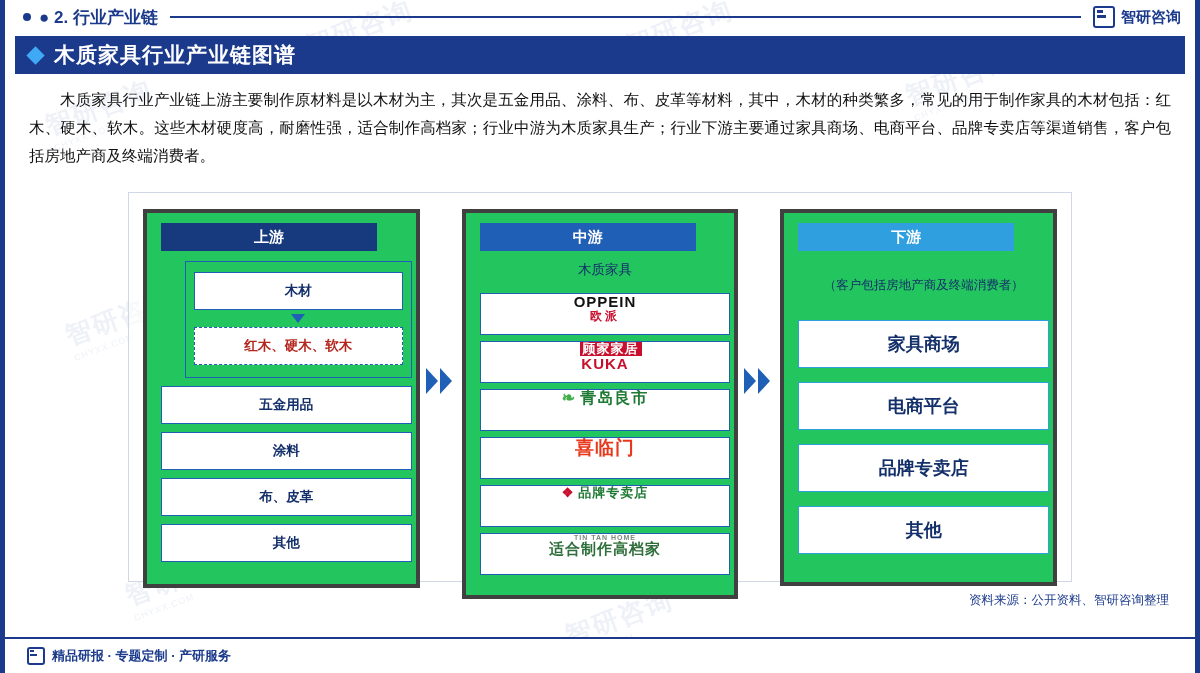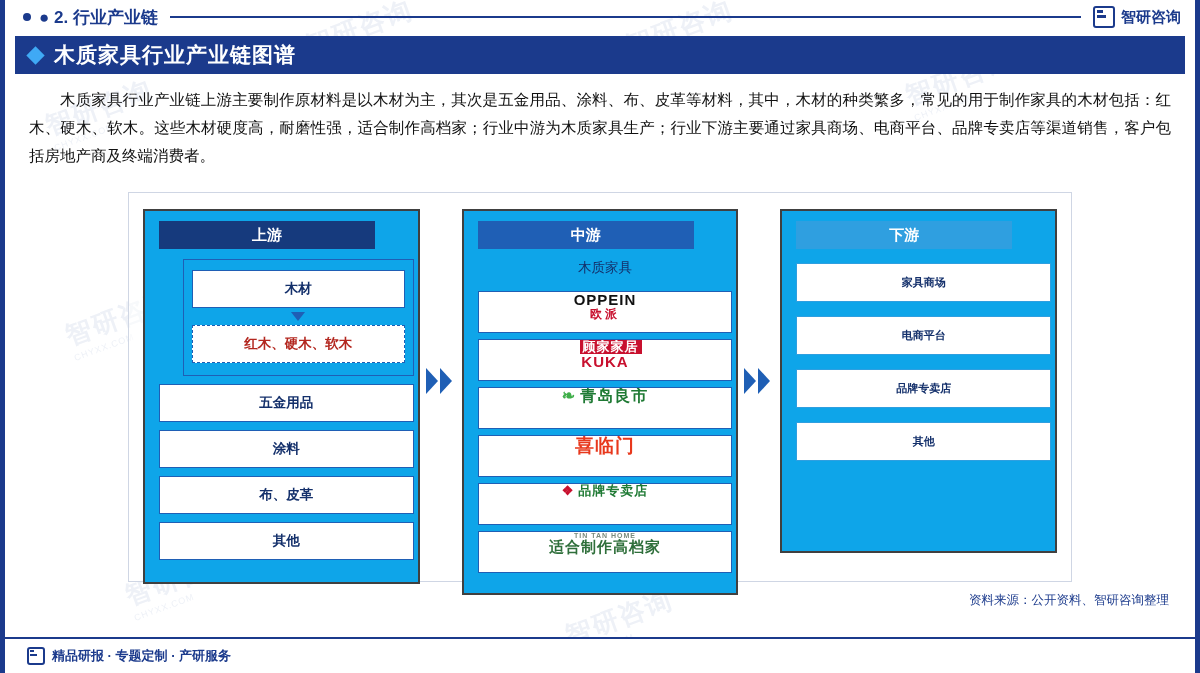--- a/index.html
+++ b/index.html
@@ -164,22 +164,22 @@
     box-sizing: border-box;
   }
   .col {
     width: 278px;
     display: flex;
     flex-direction: column;
     align-items: center;
   }
   .col-frame {
     width: 100%;
-    border: 2px solid #404040;
-    background: #0ea5e9;
+    border: 4px solid #404040;
+    background: #22c55e;
     box-sizing: border-box;
     padding: 10px 4px 14px 14px;
     min-height: 344px;
   }
   .col-head {
     width: 216px;
     height: 28px;
     line-height: 28px;
     text-align: center;
     color: #ffffff;
@@ -267,21 +267,21 @@
   .logo-qdlb { color:#1f7a34; font-size:16px; }
   .logo-qdlb .leaf { color:#3fae49; margin-right:4px; }
   .logo-xlm { color:#e8381c; font-size:19px; font-weight:bold; }
   .logo-dlhf { color:#1f7a34; font-size:13px; }
   .logo-dlhf .mark { color:#c8102e; margin-right:4px; }
   .logo-jiantan { color:#2f6f3b; font-size:15px; }
   .logo-jiantan .tiny { display:block; font-size:7px; color:#7a8a7c; letter-spacing:1px; }
   .down-box {
     border: 1px solid #2f9fe0;
     color: #14306b;
-    font-size: 11px;
+    font-size: 18px;
     font-weight: bold;
     text-align: center;
     padding: 11px 4px;
     margin: 14px 0;
     background: #ffffff;
   }
 
   
   .source {
     position: relative;
@@ -410,20 +410,21 @@
     <div class="arrow">
       <svg width="34" height="34" viewBox="0 0 34 34" aria-hidden="true">
         <polygon points="2,4 14,17 2,30" fill="#1f5fb5"></polygon>
         <polygon points="16,4 28,17 16,30" fill="#1f5fb5"></polygon>
       </svg>
     </div>
 
     <div class="col">
       <div class="col-frame">
         <div class="col-head head-down">下游</div>
+        <div class="down-note">（客户包括房地产商及终端消费者）</div>
         <div class="down-box">家具商场</div>
         <div class="down-box">电商平台</div>
         <div class="down-box">品牌专卖店</div>
         <div class="down-box">其他</div>
       </div>
     </div>
 
   </div>
 
   <div class="source">资料来源：公开资料、智研咨询整理</div>

